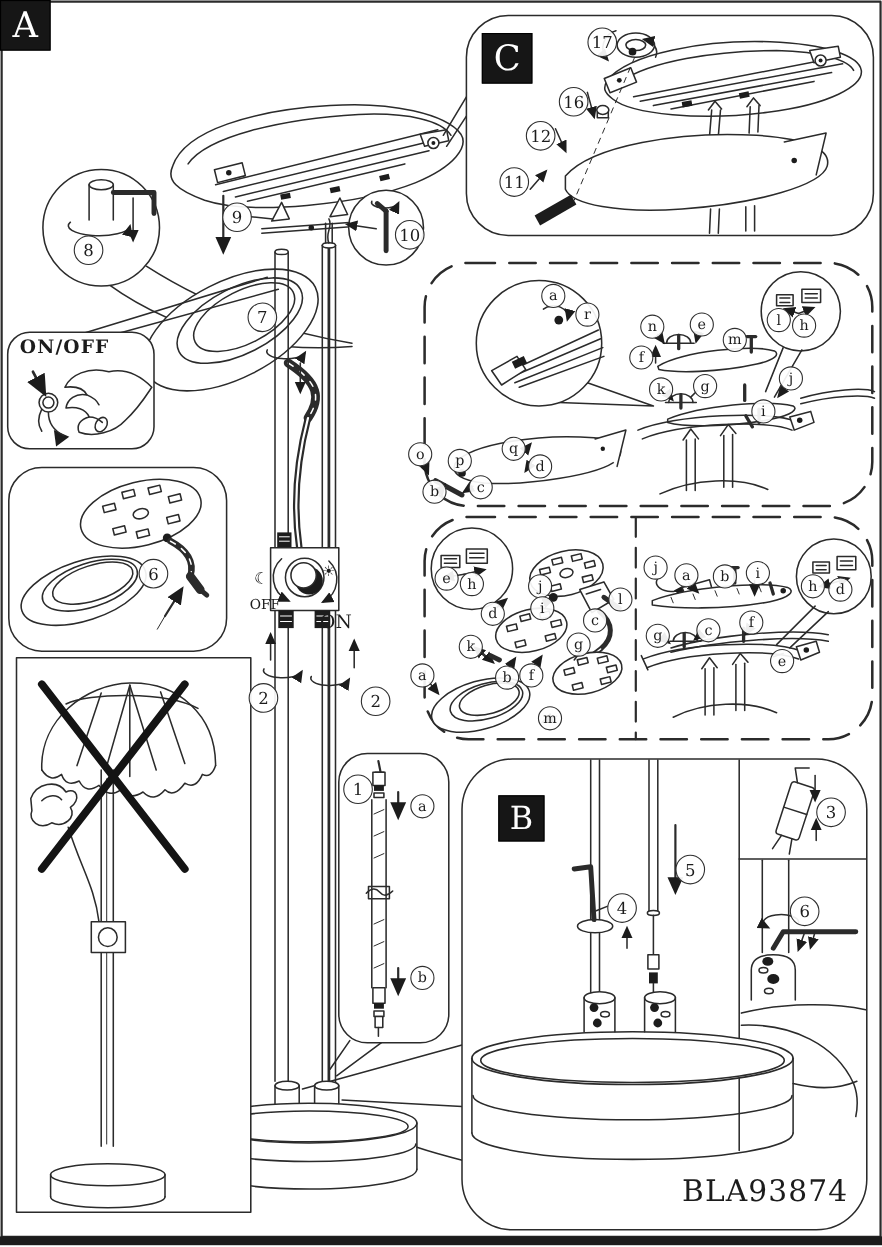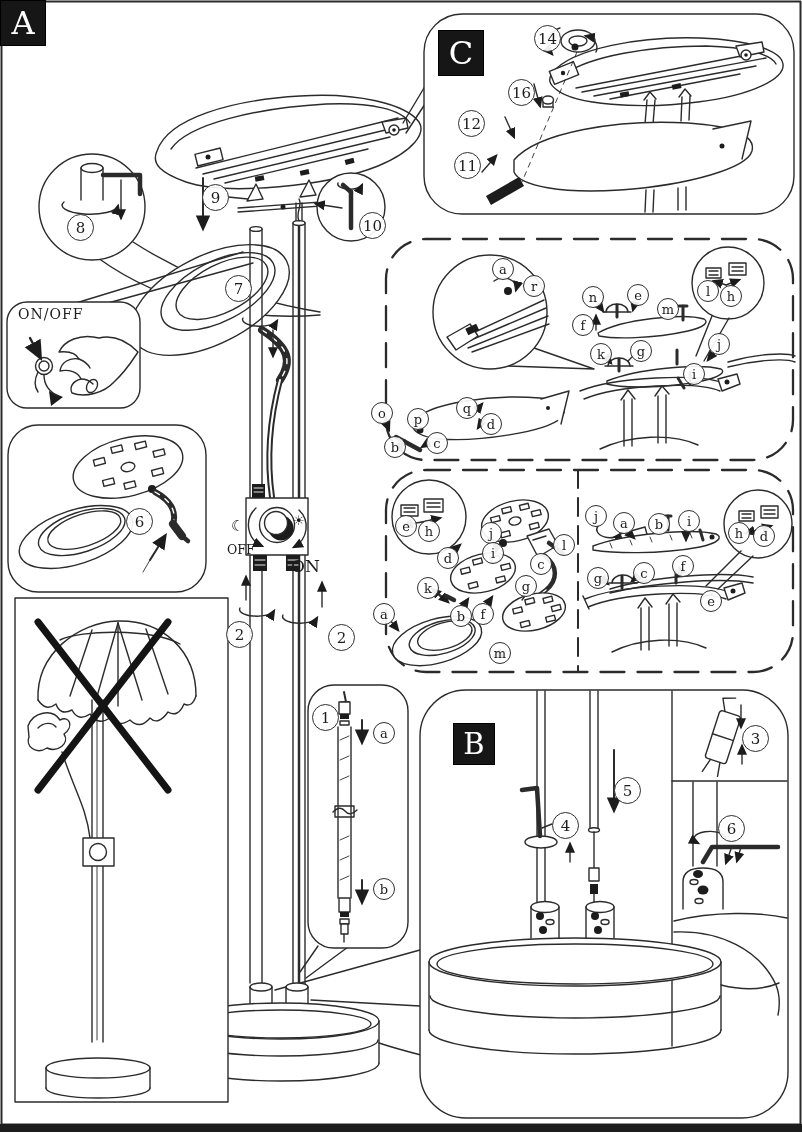--- a/index.html
+++ b/index.html
@@ -568,37 +568,38 @@
 <div class="secbox" style="left:0;top:0;width:44px;height:44px;font-size:32px;">
   <span>A</span>
 </div>
 <div class="secbox" style="left:438px;top:30px;width:44px;height:44px;font-size:32px;">
   <span>C</span>
 </div>
 <div class="secbox" style="left:453px;top:723px;width:40px;height:40px;font-size:29px;">
   <span>B</span>
 </div>
 
-<div class="txt" style="left:18px;top:306px;font-size:14px;letter-spacing:1px;">ON/OFF</div>
+<div class="txt" style="left:18px;top:306px;font-size:17px;letter-spacing:1px;font-weight:bold;">ON/OFF</div>
 <div class="txt" style="left:227px;top:542px;font-size:12.5px;">OFF</div>
 <div class="txt" style="left:231px;top:517px;font-size:15px;font-family:'DejaVu Sans',sans-serif;">☾</div>
 <div class="txt" style="left:291px;top:556px;font-size:17px;">ON</div>
 <div class="txt" style="left:293px;top:513px;font-size:13px;font-family:'DejaVu Sans',sans-serif;">☀</div>
+<div class="txt" style="left:620px;top:1068px;font-size:27px;letter-spacing:1px;">BLA93874</div>
 
 <div class="mk num" style="left:67px;top:214px;">8</div>
 <div class="mk num" style="left:202px;top:184px;">9</div>
-<div class="mk num" style="left:359px;top:212px;">10</div>
+<div class="mk num" style="left:359px;top:200px;">10</div>
 <div class="mk num" style="left:225px;top:275px;">7</div>
 <div class="mk num" style="left:226px;top:621px;">2</div>
 <div class="mk num" style="left:328px;top:624px;">2</div>
 <div class="mk num" style="left:126px;top:508px;">6</div>
 <div class="mk num" style="left:312px;top:704px;">1</div>
-<div class="mk num" style="left:534px;top:25px;">14</div>
+<div class="mk num" style="left:534px;top:25px;">17</div>
 <div class="mk num" style="left:508px;top:79px;">16</div>
-<div class="mk num" style="left:458px;top:110px;text-align:right;">12</div>
+<div class="mk num" style="left:478px;top:110px;text-align:right;">12</div>
 <div class="mk num" style="left:454px;top:152px;text-align:right;">11</div>
 <div class="mk num" style="left:552px;top:812px;">4</div>
 <div class="mk num" style="left:614px;top:777px;">5</div>
 <div class="mk num" style="left:742px;top:725px;">3</div>
 <div class="mk num" style="left:718px;top:815px;">6</div>
 
 <div class="mk ltr" style="left:373px;top:722px;">a</div>
 <div class="mk ltr" style="left:373px;top:878px;">b</div>
 
 <div class="mk ltr" style="left:492px;top:258px;">a</div>

